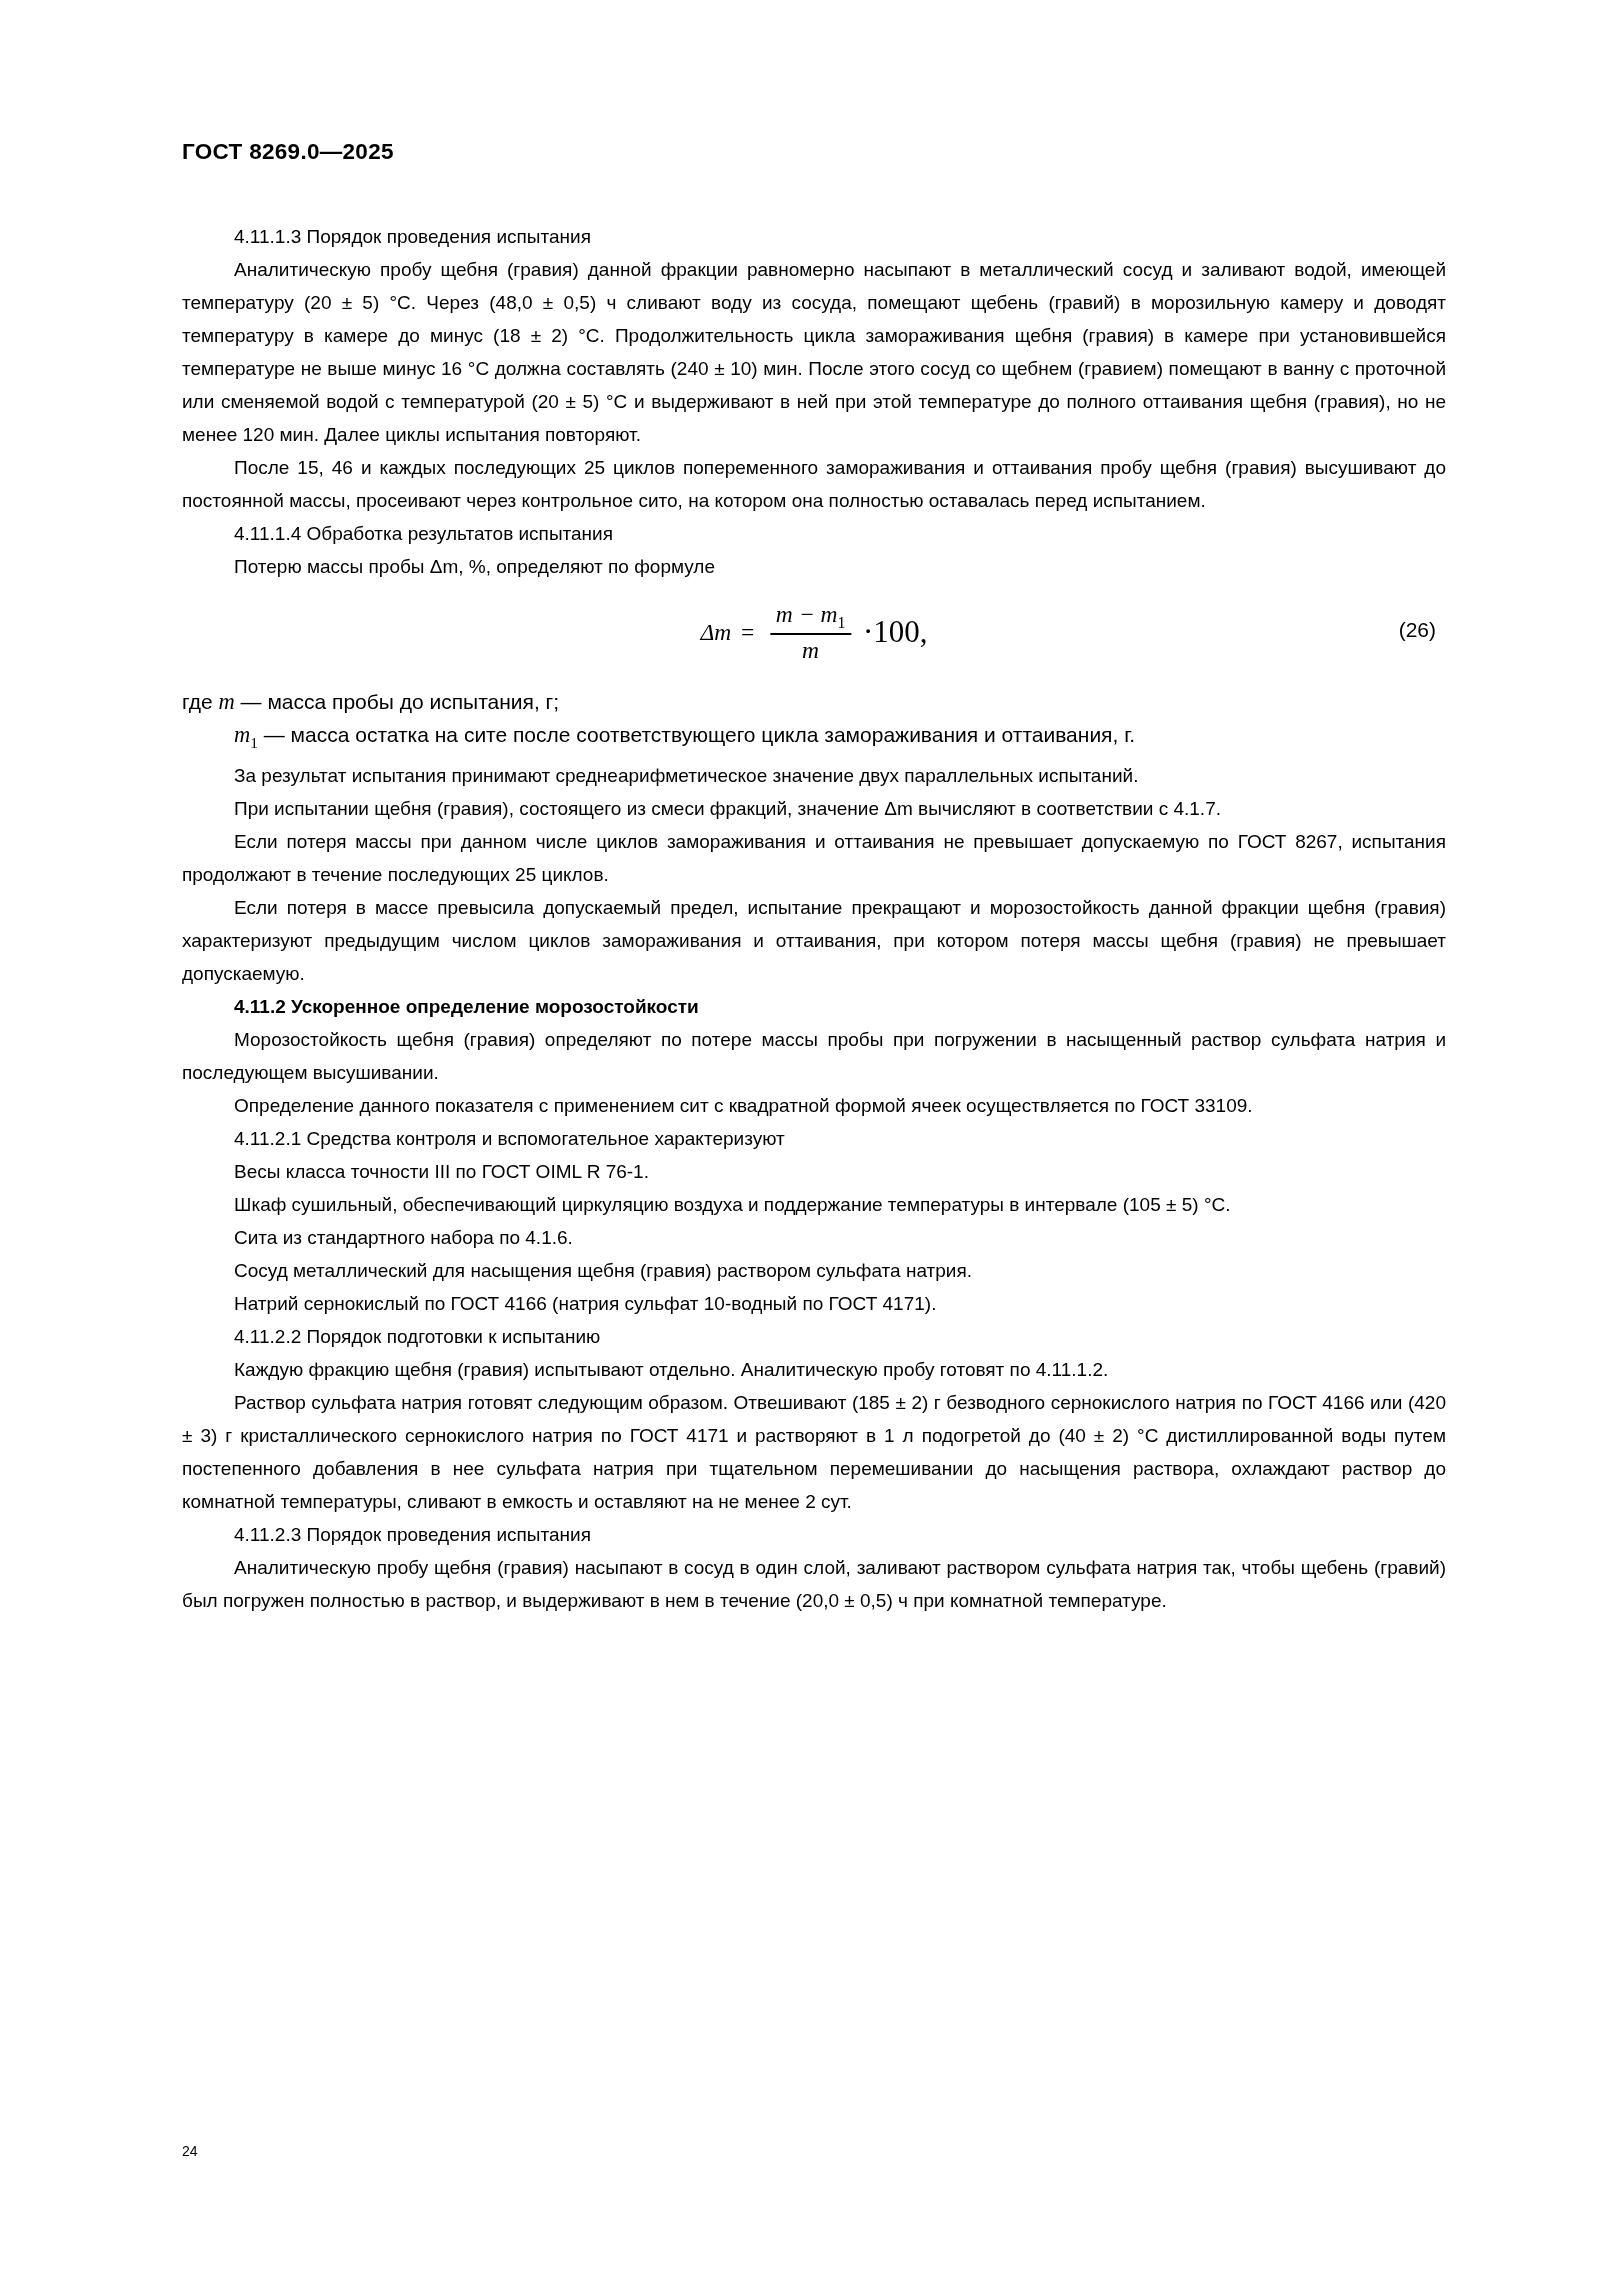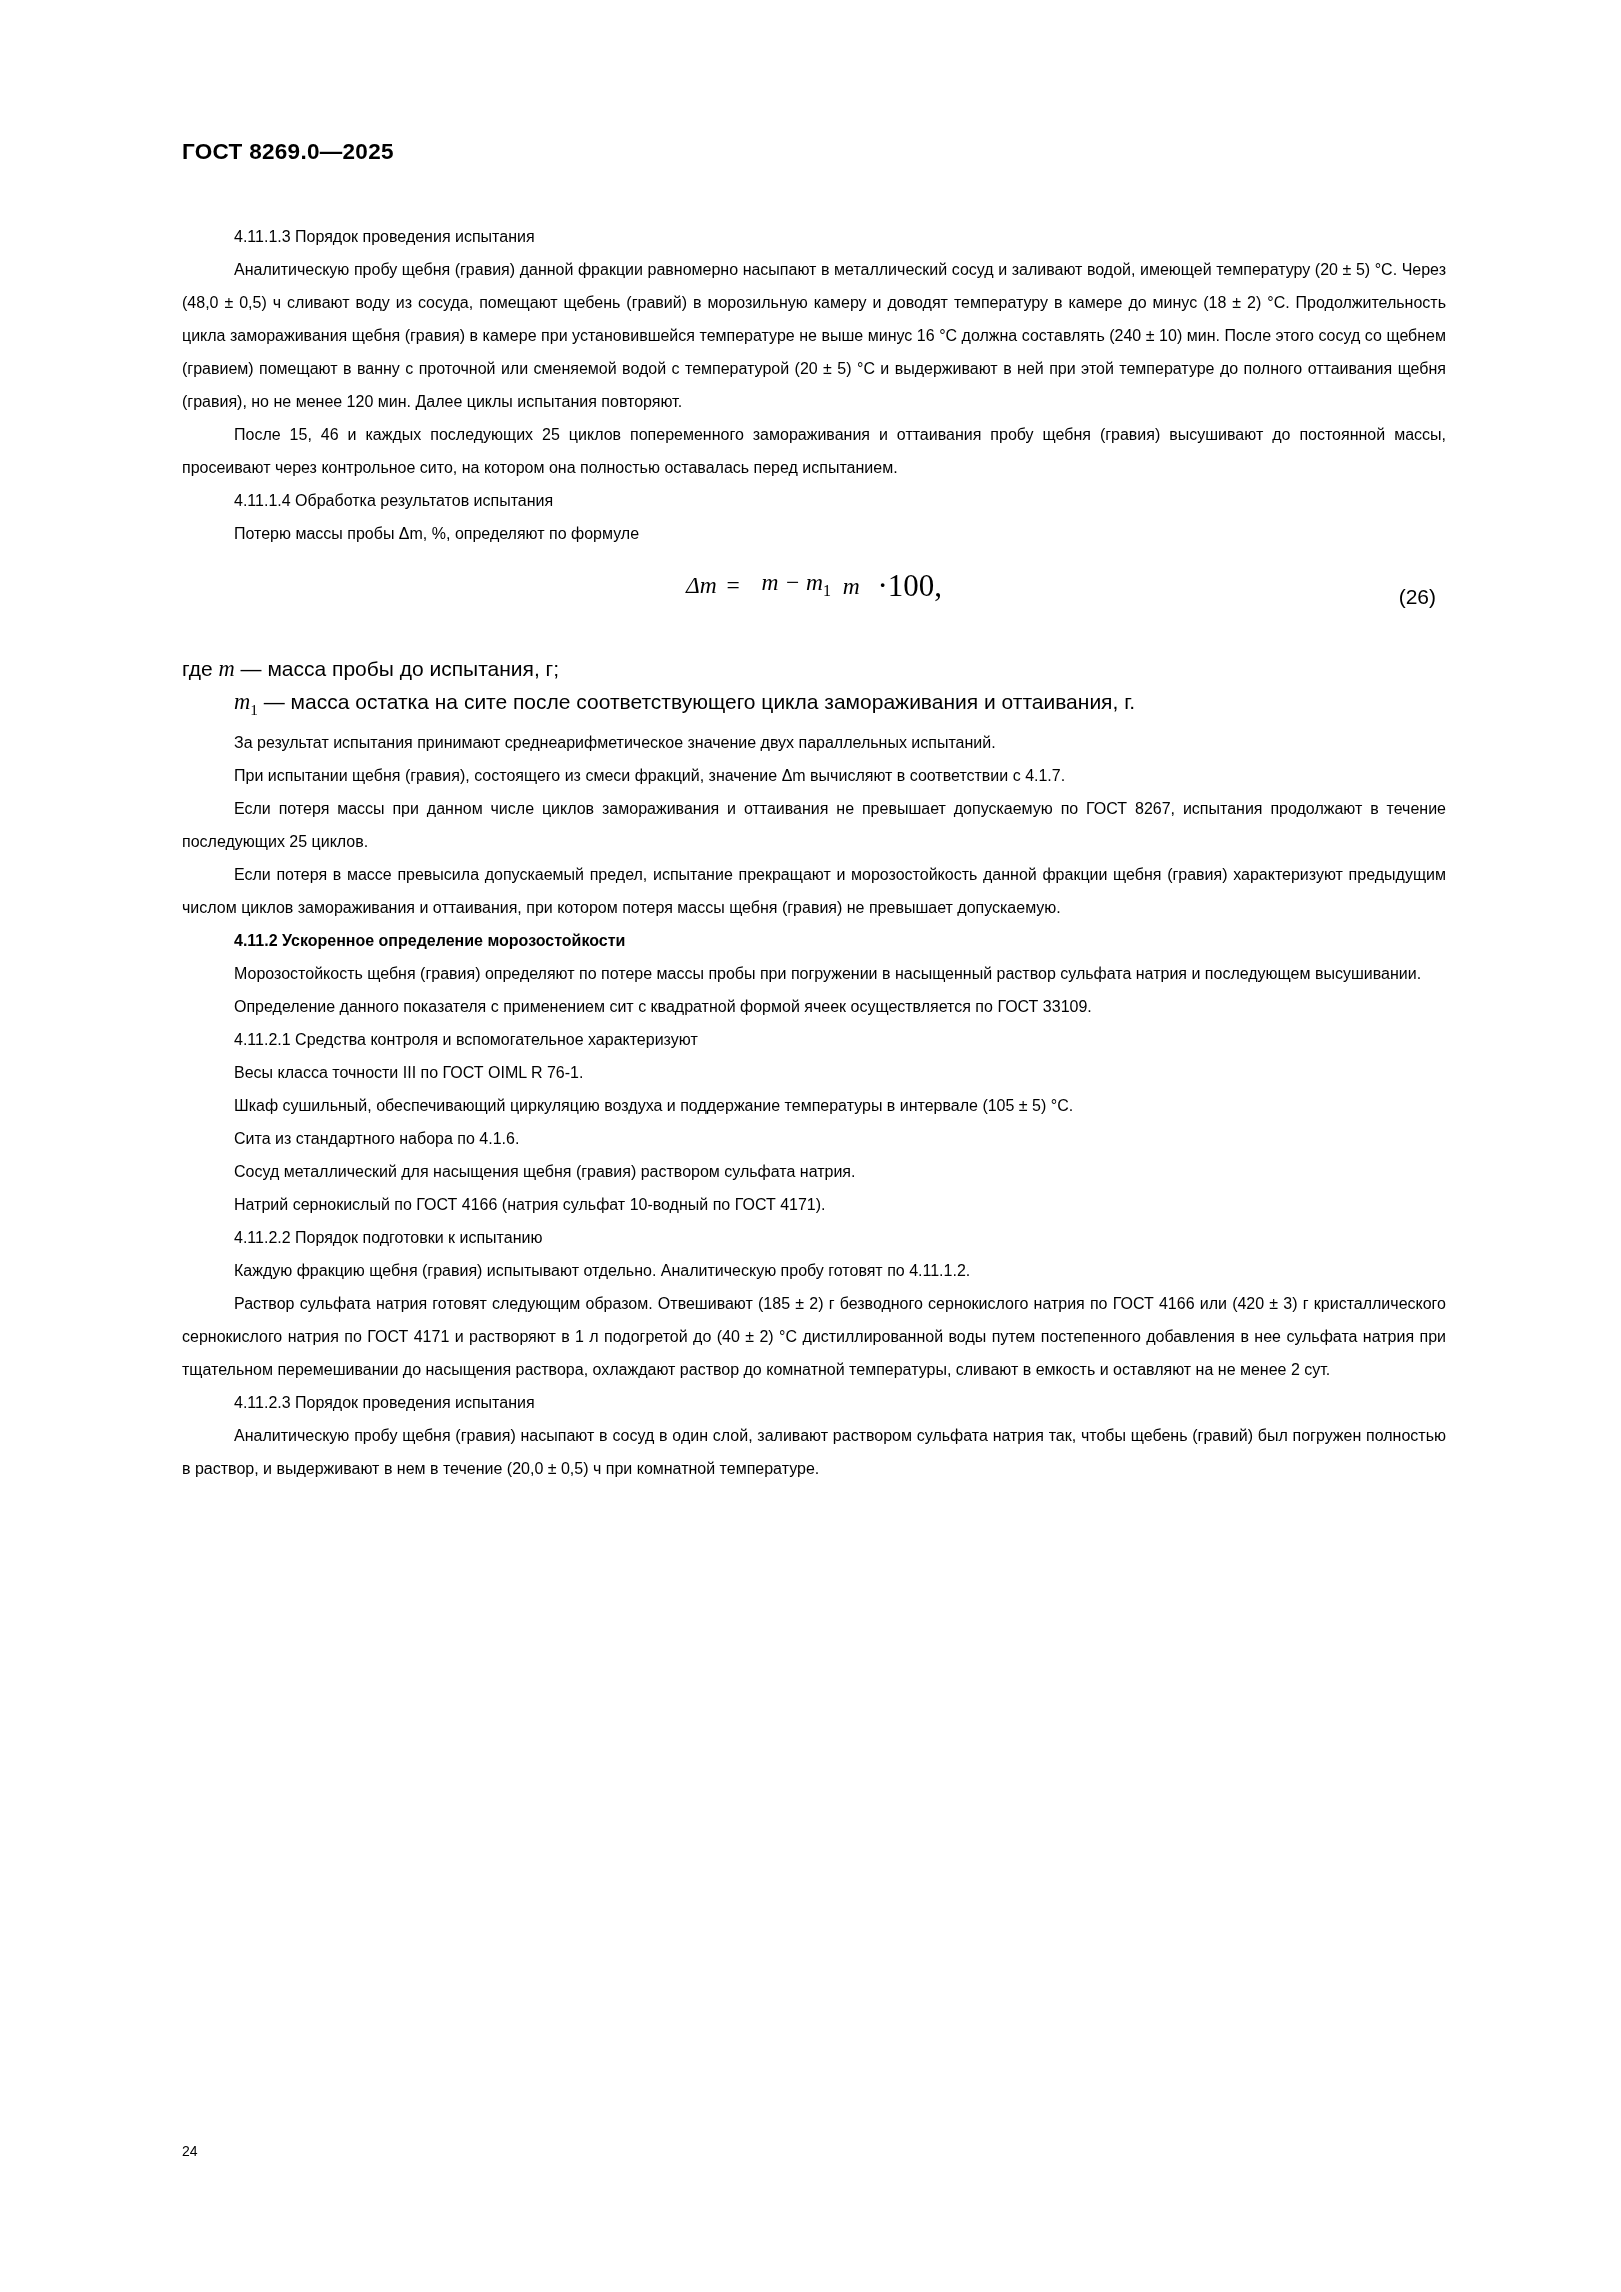--- a/index.html
+++ b/index.html
@@ -29,21 +29,21 @@
     width: 1264px;
   }
   .doc-header {
     font-size: 22.5px;
     font-weight: bold;
     letter-spacing: 0.3px;
     margin: 0 0 55px 0;
     white-space: nowrap;
   }
   .para {
-    font-size: 16px;
+    font-size: 19px;
     line-height: 33px;
     text-align: justify;
     margin: 0;
     hyphens: manual;
   }
   .para.indent {
     text-indent: 52px;
   }
   .para.bold {
     font-weight: bold;
@@ -69,20 +69,21 @@
     font-style: italic;
     font-size: 23.5px;
   }
   .formula .eq {
     margin: 0 9.8px;
     font-family: "Liberation Serif", serif;
     font-size: 23.5px;
   }
   .frac {
     display: inline-flex;
+    flex-direction: column;
     align-items: center;
     justify-content: center;
     vertical-align: middle;
     margin: 0 5.9px;
   }
   .frac .num {
     padding: 0 5.9px 2px 5.9px;
     font-family: "Liberation Serif", serif;
     font-size: 23.5px;
     font-style: italic;

